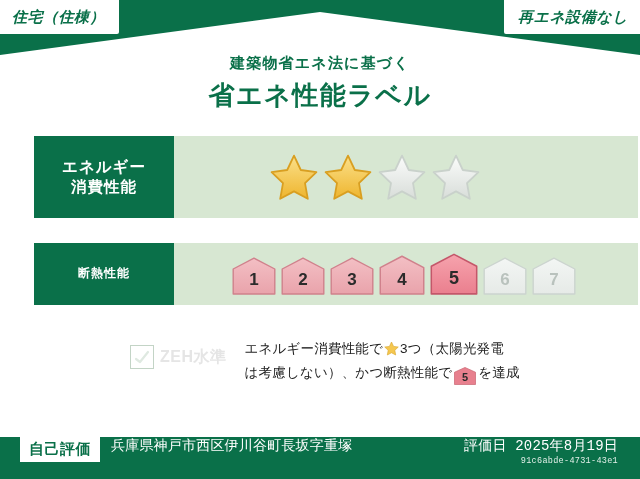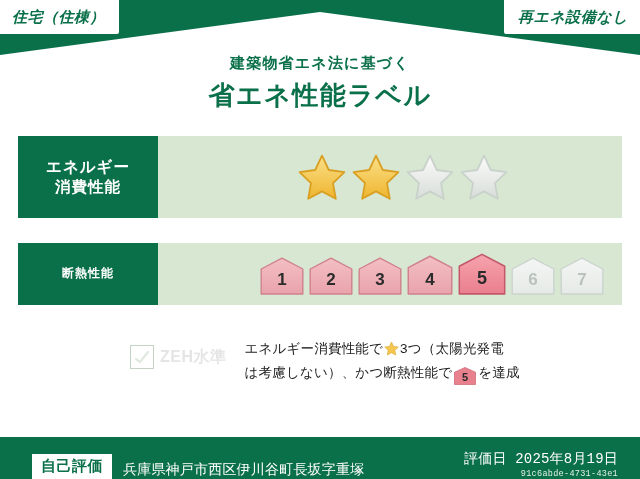--- a/index.html
+++ b/index.html
@@ -31,23 +31,22 @@
   
   #title-block{
     position:absolute;z-index:5;left:0;right:0;top:54px;text-align:center;
     color:#0a7049;
   }
   #title-sub{font-size:15px;font-weight:bold;letter-spacing:1.2px;margin-bottom:5px;}
   #title-main{font-size:26px;font-weight:bold;letter-spacing:1.5px;}
 
   
   .perf-row{
-    position:absolute;z-index:5;left:18px;width:604px;display:flex;
+    position:absolute;z-index:5;left:34px;width:604px;display:flex;
     background:#d7e7d2;
-    gap:44px;
   }
   #row-energy{top:136px;height:82px;}
   #row-insul{top:243px;height:62px;}
   .row-head{
     background:#0a7049;color:#fff;font-weight:bold;
     display:flex;flex-direction:column;align-items:center;justify-content:center;
     width:140px;flex:0 0 140px;text-align:center;line-height:1.28;
     font-size:12px;letter-spacing:1px;
   }
   #row-energy .row-head{font-size:15.5px;}
@@ -94,22 +93,22 @@
     width:22px;height:18px;margin:0 2px;
   }
   .inline-badge svg{position:absolute;left:0;top:0;width:22px;height:18px;}
   .inline-badge i{
     position:relative;z-index:2;font-style:normal;font-size:11px;font-weight:bold;
     color:#2b2b2b;display:block;text-align:center;padding-top:5px;line-height:1;
   }
 
   
   #footer{
-    position:absolute;z-index:7;left:12px;right:0;bottom:0;height:42px;
-    display:flex;align-items:flex-end;color:#fff;
+    position:absolute;z-index:7;left:0;right:0;bottom:0;height:42px;
+    display:flex;align-items:flex-start;color:#fff;
   }
   #self-eval{
     margin-left:20px;background:#fff;color:#0a7049;font-weight:bold;
     font-size:15px;padding:3px 9px;letter-spacing:.5px;
   }
   #address{margin-left:11px;font-size:14px;letter-spacing:.2px;}
   #footer-right{margin-left:auto;margin-right:22px;text-align:right;font-family:Liberation Mono, monospace;}
   #eval-date{font-size:14px;letter-spacing:.2px;}
   #eval-id{font-size:8.5px;letter-spacing:.3px;margin-top:1px;color:#e2efe8;}
 </style>

